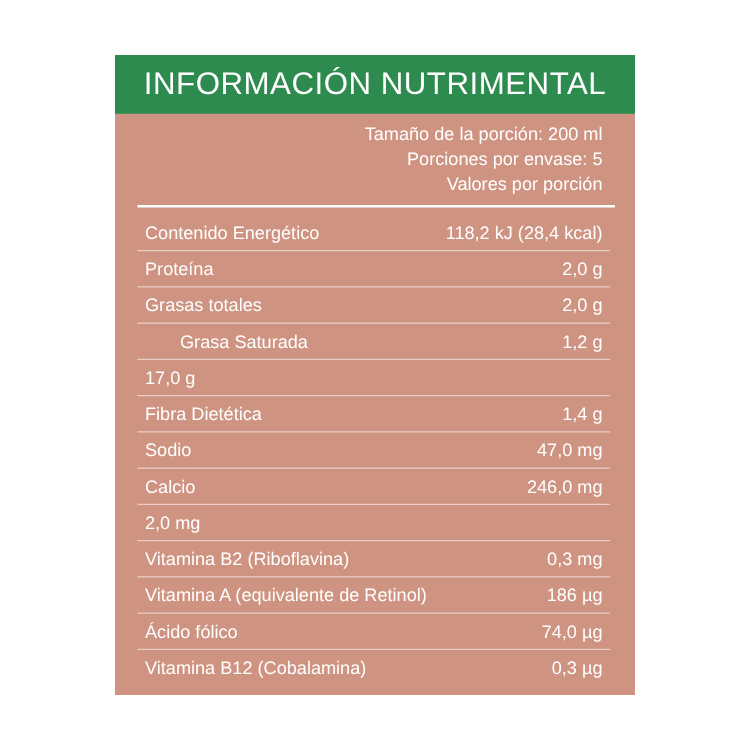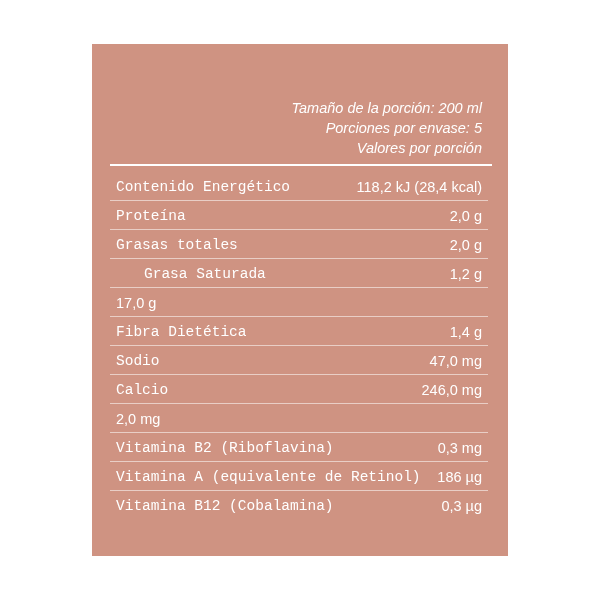--- a/index.html
+++ b/index.html
@@ -48,21 +48,21 @@
     left: 0;
     top: 54px;
     width: 100%;
     padding-right: 26px;
     box-sizing: border-box;
     text-align: right;
     color: #ffffff;
     font-size: 14.5px;
     line-height: 20px;
   }
-  .serving div { white-space: nowrap; font-style: italic; }
+  .serving div { white-space: nowrap; }
 
   .rule {
     position: absolute;
     left: 18px;
     width: 382px;
     height: 2px;
     background: #ffffff;
   }
   .rule-top { top: 120px; }
 
@@ -86,29 +86,32 @@
   .row::after {
     content: "";
     position: absolute;
     left: -6px;
     right: -6px;
     bottom: 0;
     height: 1px;
     background: rgba(255,255,255,0.55);
   }
   .row:last-child::after { display: none; }
-  .row .label { white-space: nowrap; font-family: Liberation Mono, monospace; }
+  .row .label { white-space: nowrap; }
   .row .value { white-space: nowrap; }
   .row.indent .label { padding-left: 28px; }
 </style>
 </head>
 <body>
 
 <div class="panel">
 
+  <div class="title-bar">
+    <span class="title">INFORMACIÓN NUTRIMENTAL</span>
+  </div>
 
   <div class="serving">
     <div>Tamaño de la porción: 200 ml</div>
     <div>Porciones por envase: 5</div>
     <div>Valores por porción</div>
   </div>
 
   <div class="rule rule-top"></div>
 
   <div class="rows">
@@ -160,20 +163,24 @@
     <div class="row">
       <span class="label">Vitamina B2 (Riboflavina)</span>
       <span class="value">0,3 mg</span>
     </div>
 
     <div class="row">
       <span class="label">Vitamina A (equivalente de Retinol)</span>
       <span class="value">186 µg</span>
     </div>
 
+    <div class="row">
+      <span class="label">Ácido fólico</span>
+      <span class="value">74,0 µg</span>
+    </div>
 
     <div class="row">
       <span class="label">Vitamina B12 (Cobalamina)</span>
       <span class="value">0,3 µg</span>
     </div>
 
   </div>
 </div>
 
 </body></html>

